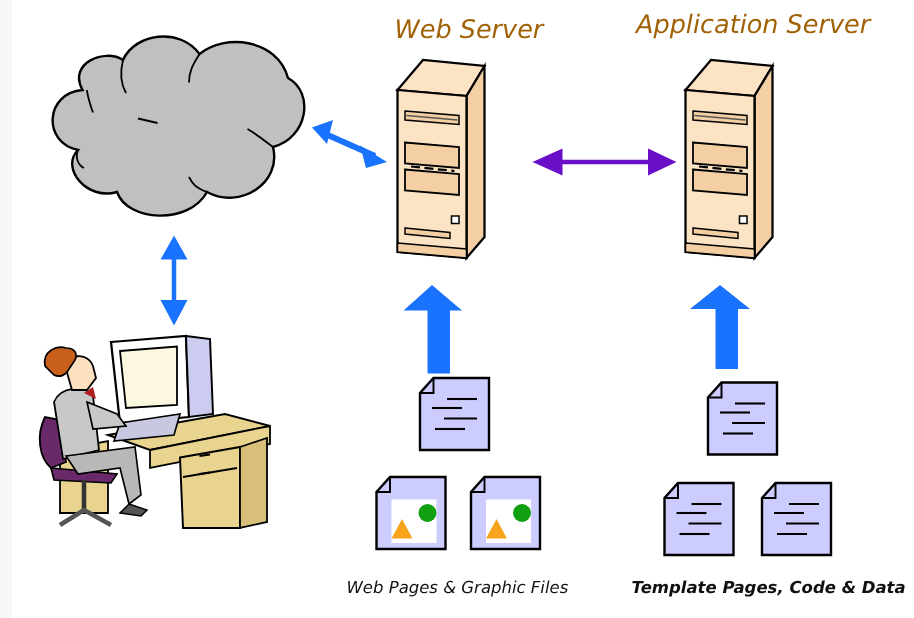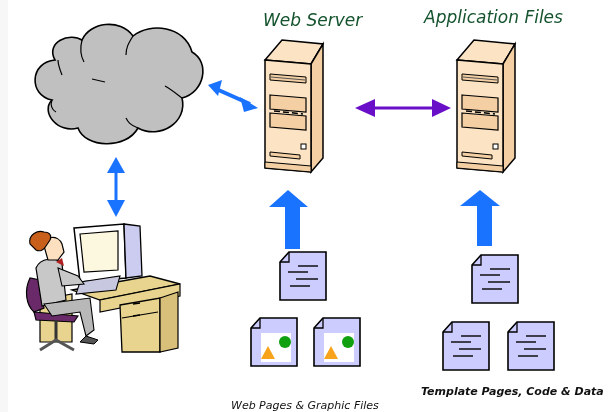--- a/index.html
+++ b/index.html
@@ -1,19 +1,19 @@
 <!DOCTYPE html>
 <html><head>
   <meta charset="utf-8">
   <style>
     html, body { margin: 0; padding: 0; }
     body { width: 609px; height: 412px; background: #ffffff; position: relative; overflow: hidden; font-family: "DejaVu Sans", sans-serif; }
     .left-strip { position: absolute; left: 0; top: 0; width: 8px; height: 412px; background: #f7f7f7; }
     svg.diagram { position: absolute; left: 0; top: 0; }
-    .title { position: absolute; font-style: italic; color: #14532d; font-size: 17px; font-family: "DejaVu Sans", sans-serif; white-space: nowrap; }
+    .title { position: absolute; font-style: italic; color: #a16207; font-size: 17px; font-family: "DejaVu Sans", sans-serif; white-space: nowrap; }
     .caption { position: absolute; font-style: italic; color: #111; font-size: 11px; font-family: "DejaVu Sans", sans-serif; white-space: nowrap; }
   </style>
 </head>
 <body>
 
 <div class="left-strip"></div>
 
 <svg class="diagram" width="609" height="412" viewBox="0 0 609 412">
   <defs>
     <g id="server">
@@ -150,15 +150,15 @@
     <use href="#doc"></use>
       <use href="#text-lines"></use>
   </g>
   <g transform="translate(508,322)">
     <use href="#doc"></use>
       <use href="#text-lines"></use>
   </g>
 </svg>
 
 <div class="title" style="left:263px; top:10px;">Web Server</div>
-<div class="title" style="left:424px; top:7px;">Application Files</div>
-<div class="caption" style="left:231px; top:385px;margin-top:14px;">Web Pages &amp; Graphic Files</div>
+<div class="title" style="left:424px; top:7px;">Application Server</div>
+<div class="caption" style="left:231px; top:385px;">Web Pages &amp; Graphic Files</div>
 <div class="caption" style="left:421px; top:385px;font-weight:bold;">Template Pages, Code &amp; Data</div>
 
 </body></html>

